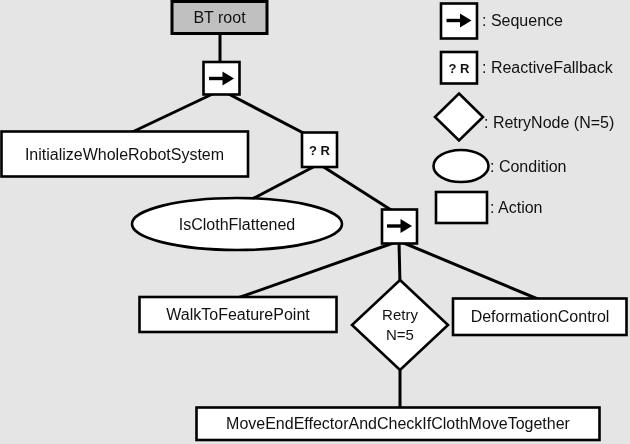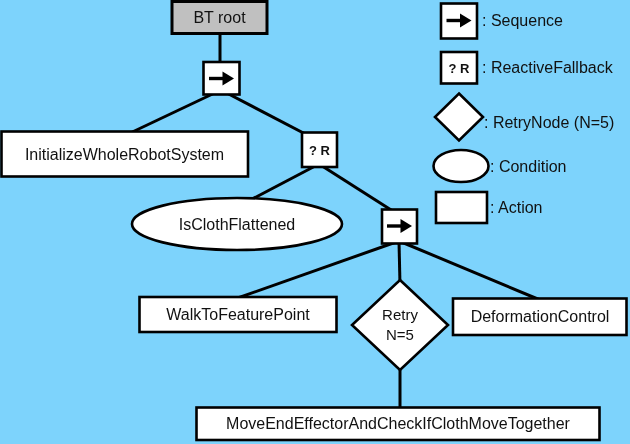--- a/index.html
+++ b/index.html
@@ -1,20 +1,20 @@
 <!DOCTYPE html>
 <html><head>
 <meta charset="utf-8">
 <style>
   html, body { margin: 0; padding: 0; background: #ffffff; }
   .canvas {
     position: relative;
     width: 630px;
     height: 444px;
-    background: #7dd3fc;
+    background: #e5e5e5;
     font-family: "Liberation Sans", sans-serif;
   }
   svg { display: block; }
   text {
     font-family: "Liberation Sans", sans-serif;
     fill: #111111;
   }
   .node-label { font-size: 16px; }
   .small-bold { font-size: 13px; font-weight: bold; }
   .retry-label { font-size: 15px; }

